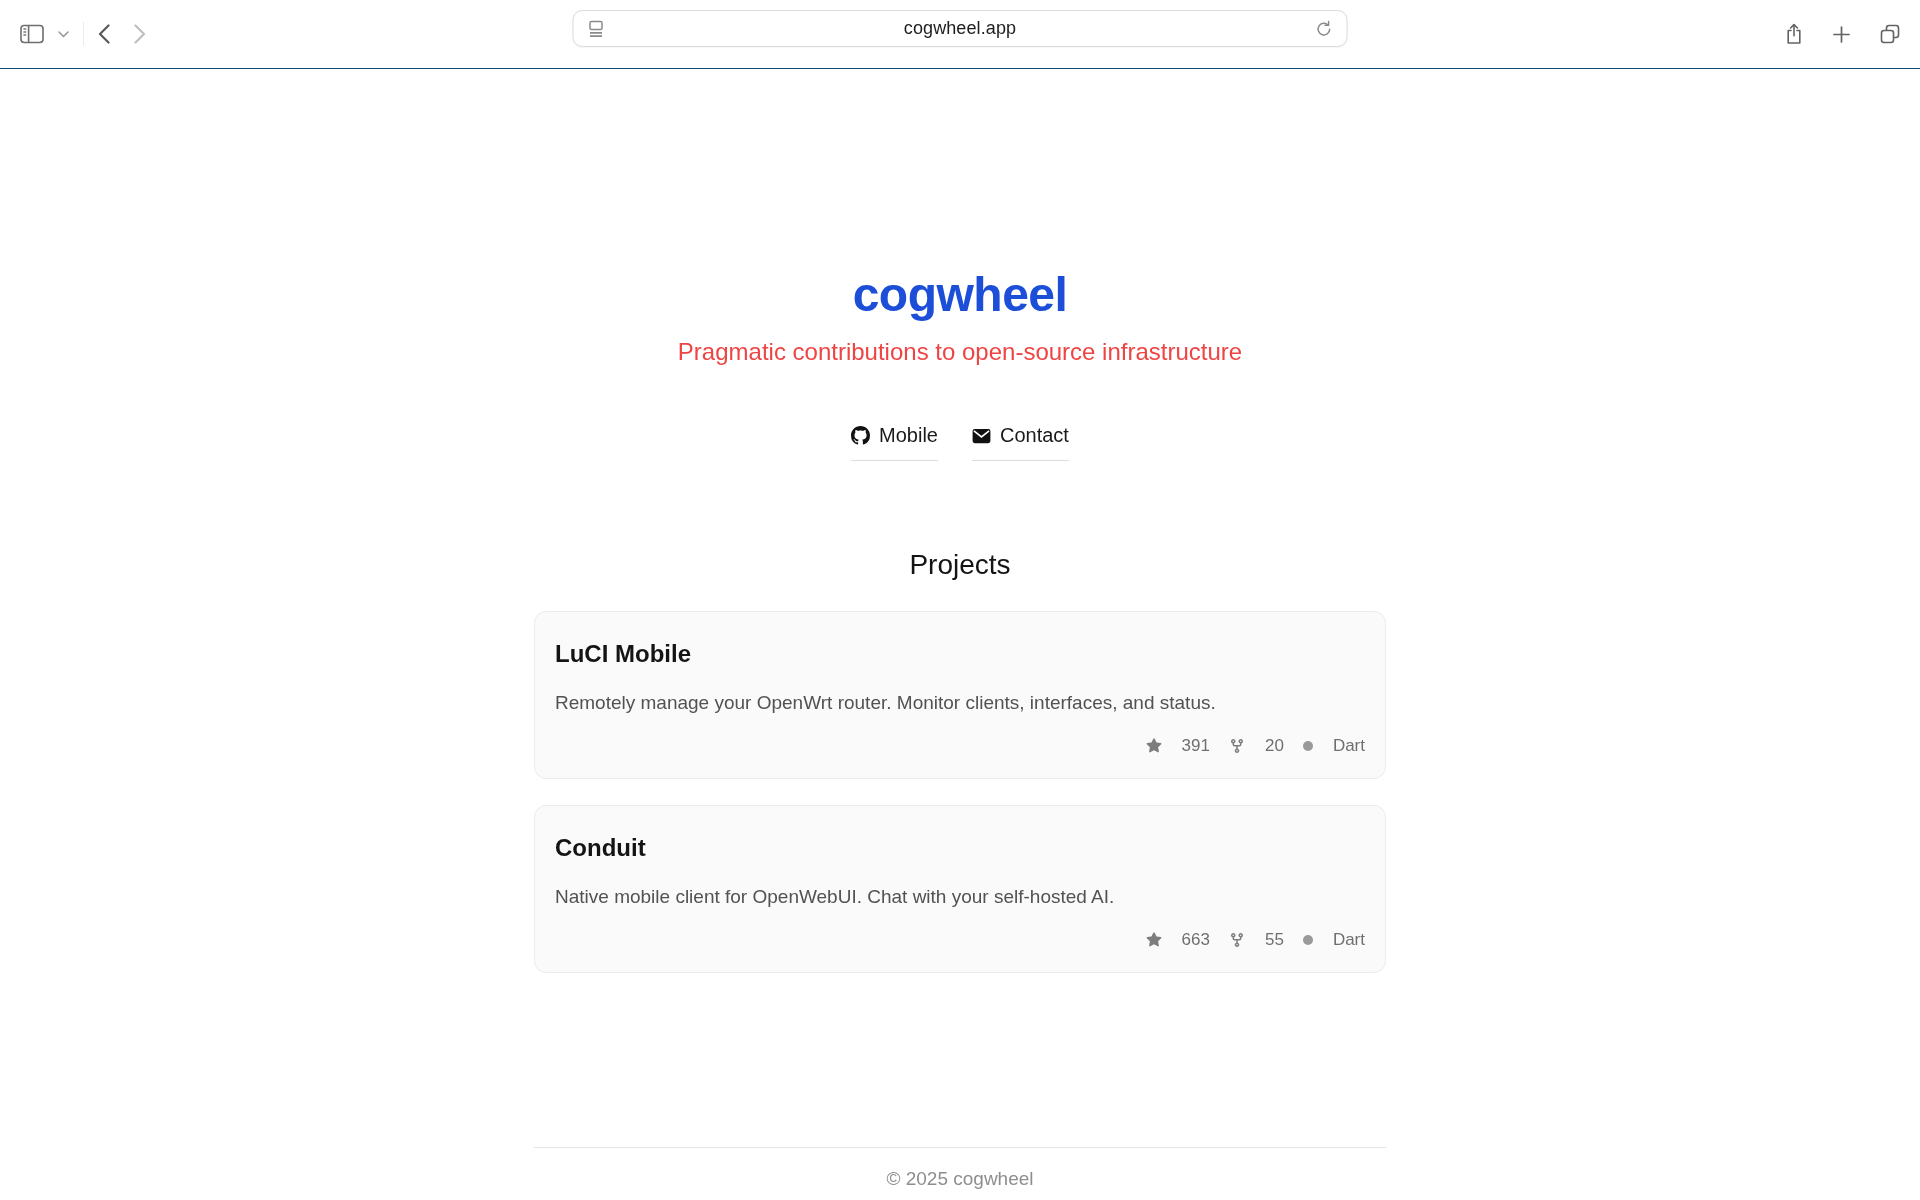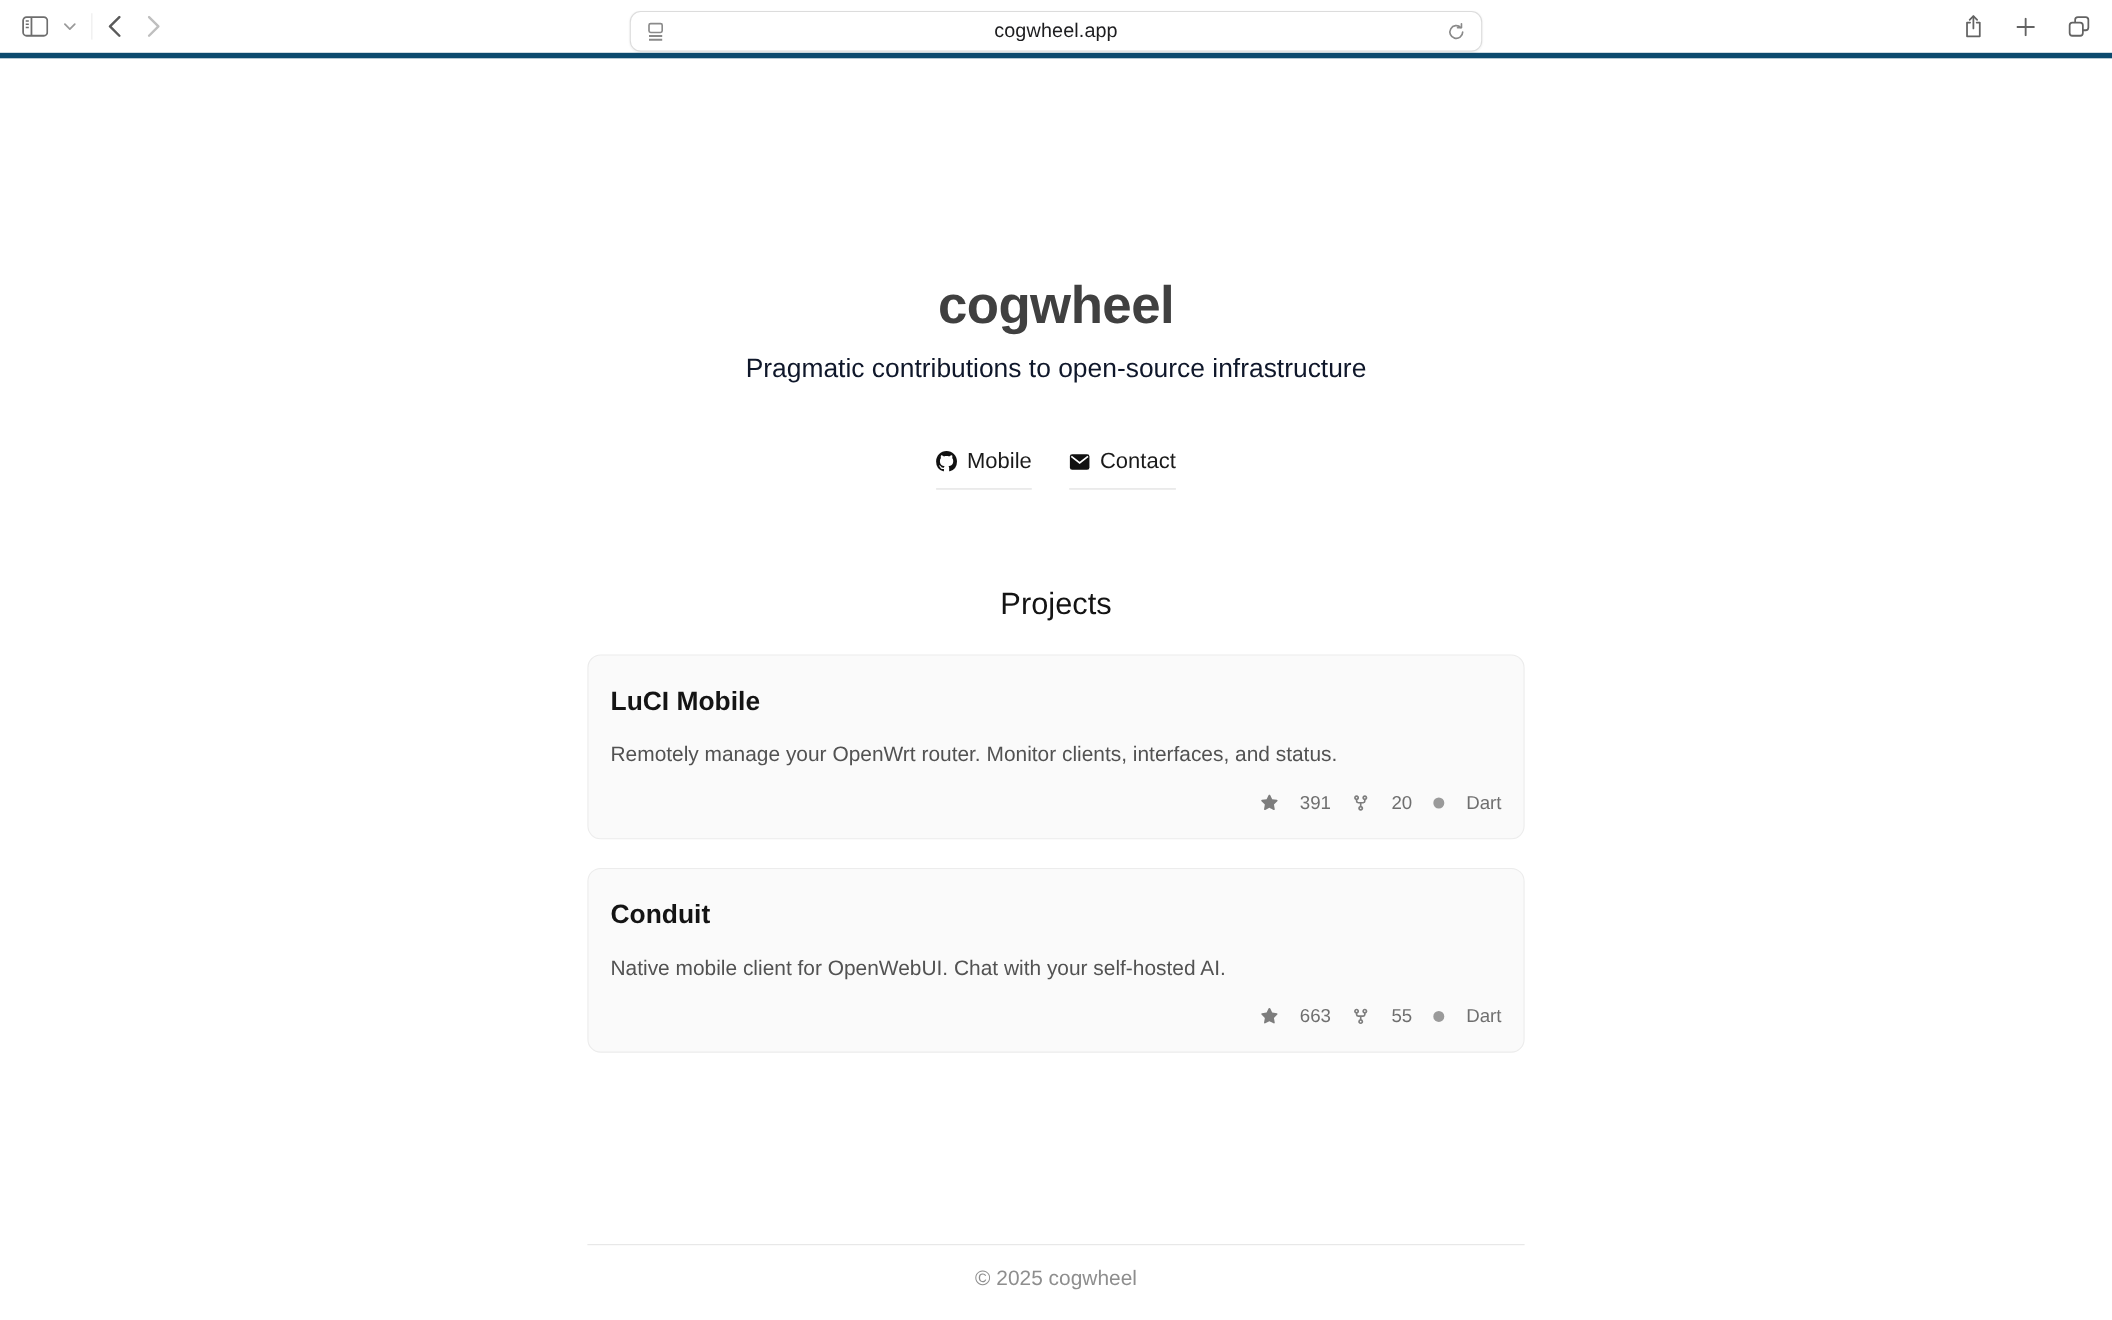--- a/index.html
+++ b/index.html
@@ -7,23 +7,23 @@
   body {
     font-family: "Liberation Sans", "DejaVu Sans", sans-serif;
     background: #ffffff;
     color: #111111;
     overflow: hidden;
   }
 
   
   .toolbar {
     position: relative;
-    height: 53px;
+    height: 69px;
     background: #ffffff;
-    border-bottom: 5px solid #0c4a6e;
+    border-bottom: 1px solid #0c4a6e;
     display: flex;
     align-items: center;
     padding: 0 16px;
   }
   .tb-left { display: flex; align-items: center; gap: 6px; }
   .tb-btn {
     display: inline-flex;
     align-items: center;
     justify-content: center;
     background: none;
@@ -81,26 +81,26 @@
   .container {
     width: 852px;
     margin: 0 auto;
   }
 
   .hero { text-align: center; margin-top: 198px; }
   .hero-title {
     font-size: 48px;
     font-weight: 700;
     letter-spacing: -0.5px;
-    color: #404040;
+    color: #1d4ed8;
   }
   .hero-tagline {
     margin-top: 16px;
     font-size: 24px;
-    color: #0f172a;
+    color: #ef4444;
   }
 
   .hero-links {
     margin-top: 58px;
     display: flex;
     justify-content: center;
     gap: 34px;
   }
   .hero-link {
     display: inline-flex;

